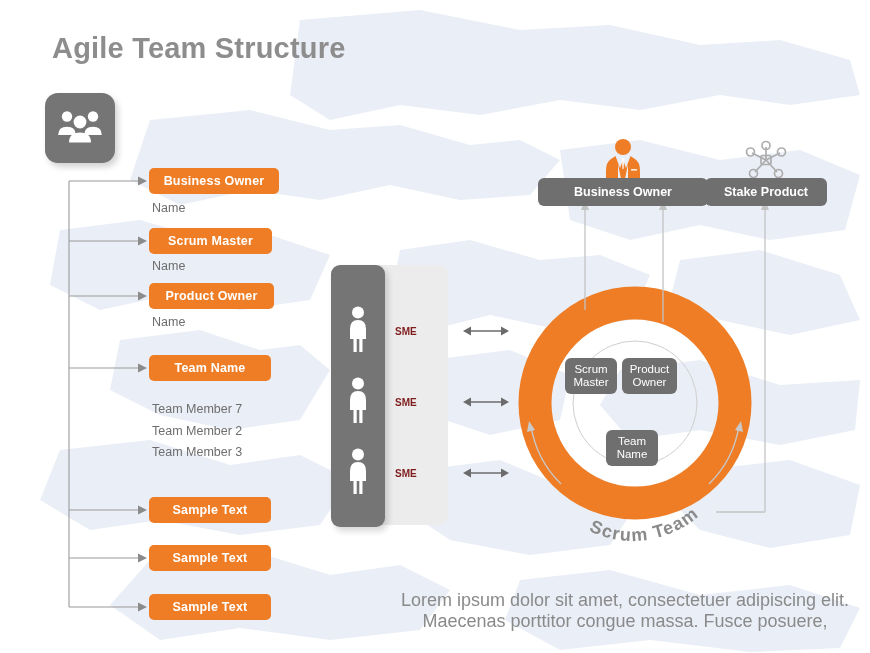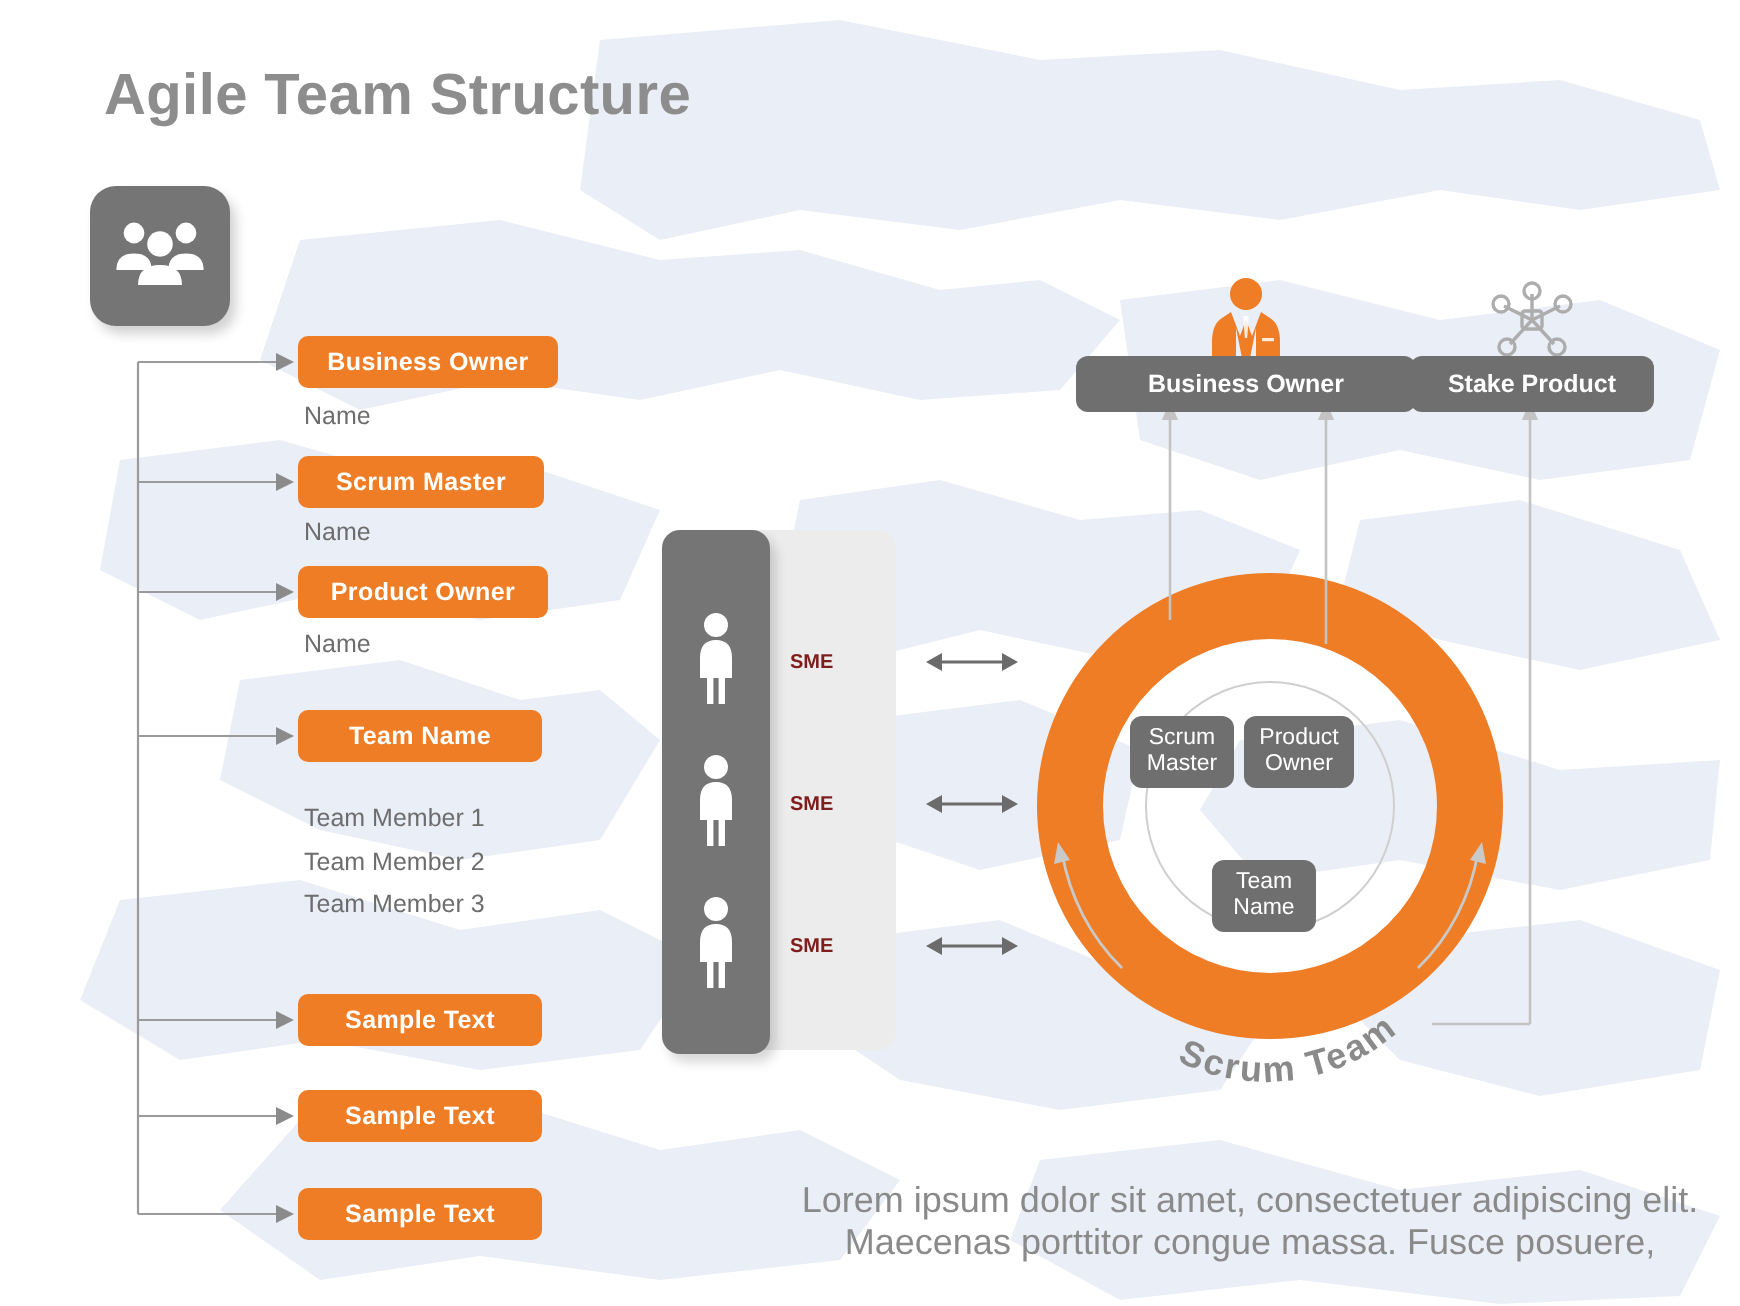--- a/index.html
+++ b/index.html
@@ -168,21 +168,21 @@
 
   <div class="pill" style="left:149px;top:228px;width:123px;">Scrum Master</div>
   <div class="sublabel" style="left:152px;top:259px;">Name</div>
 
   <div class="pill" style="left:149px;top:283px;width:125px;">Product Owner</div>
   <div class="sublabel" style="left:152px;top:315px;">Name</div>
 
   <div class="pill" style="left:149px;top:355px;width:122px;">Team Name</div>
 
   <div class="memberlist" style="left:152px;top:399px;">
-    <div>Team Member 1</div>
+    <div>Team Member 7</div>
     <div>Team Member 2</div>
     <div>Team Member 3</div>
   </div>
 
   <div class="pill" style="left:149px;top:497px;width:122px;">Sample Text</div>
   <div class="pill" style="left:149px;top:545px;width:122px;">Sample Text</div>
   <div class="pill" style="left:149px;top:594px;width:122px;">Sample Text</div>
 
   <div class="sme-lightpanel"></div>
   <div class="sme-darkpanel"></div>

